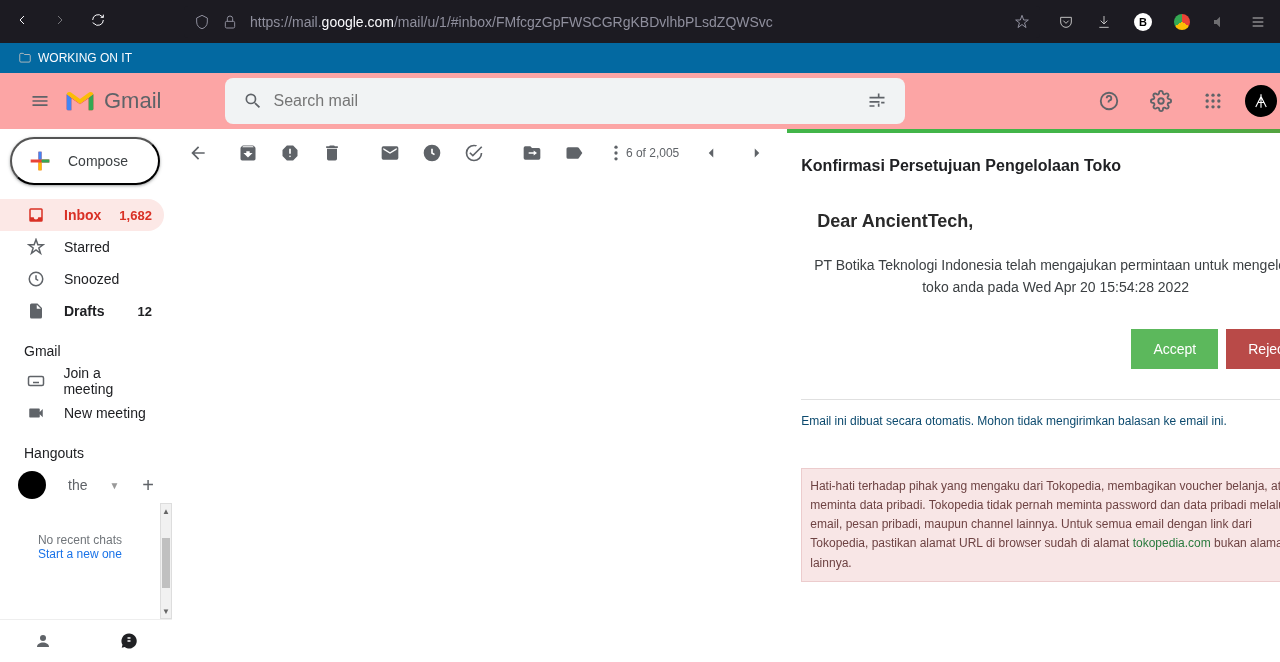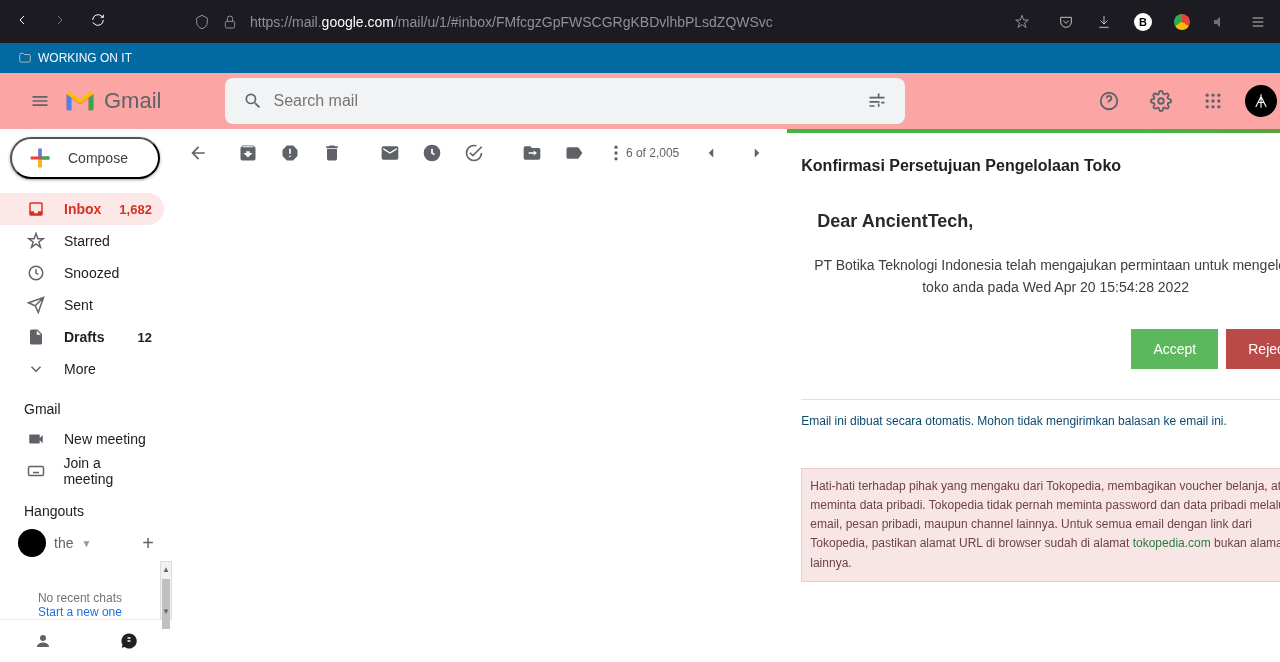--- a/index.html
+++ b/index.html
@@ -43,21 +43,21 @@
 .main-area { display: flex; height: calc(662px - 43px - 30px - 56px); }
 .sidebar { width: 238px; padding-top: 8px; display: flex; flex-direction: column; }
 .compose-btn { margin: 0 0 14px 10px; height: 48px; width: 150px; border-radius: 24px; background: #fff; box-shadow: 0 1px 2px rgba(60,64,67,.3), 0 1px 3px 1px rgba(60,64,67,.15); display: flex; align-items: center; gap: 14px; padding: 0 20px 0 14px; font-size: 14px; color: #3c4043; }
 .nav-list { list-style: none; }
 .nav-item { height: 32px; display: flex; align-items: center; padding: 0 12px 0 26px; font-size: 14px; color: #202124; border-radius: 0 16px 16px 0; margin-right: 8px; gap: 18px; }
 .nav-item.active { background: #fce8e6; color: #d93025; font-weight: 700; }
 .nav-item.bold { font-weight: 700; }
 .nav-item .nicon { width: 20px; height: 20px; display: flex; align-items: center; justify-content: center; }
 .nav-item .count { margin-left: auto; font-size: 13px; }
 .section-header { font-size: 14px; font-weight: 500; color: #202124; padding: 16px 0 6px 24px; }
-.hangouts-row { display: flex; align-items: center; padding: 4px 18px 4px 18px; gap: 8px; font-size: 14px; color: #5f6368; text-align: center; }
+.hangouts-row { display: flex; align-items: center; padding: 4px 18px 4px 18px; gap: 22px; font-size: 14px; color: #5f6368; text-align: center; }
 .hangouts-row .hav { width: 28px; height: 28px; border-radius: 50%; background: #000; }
 .hangouts-row .plus { margin-left: auto; font-size: 20px; color: #5f6368; }
 .chat-empty { text-align: center; font-size: 12px; color: #70757a; padding-top: 30px; }
 .chat-empty .start { color: #1a73e8; }
 .bottom-tabs { margin-top: auto; border-top: 1px solid #eee; display: flex; padding: 6px 0; }
 .bottom-tab { flex: 1; display: flex; justify-content: center; padding: 6px; }
 
 .content { flex: 1; display: flex; flex-direction: row; }
 .toolbar { height: 48px; display: flex; align-items: center; padding: 0 16px; }
 .toolbar .tgroup { display: flex; gap: 22px; align-items: center; }
@@ -256,64 +256,48 @@
       </li>
       <li class="nav-item">
         <span class="nicon">
             <svg width="18" height="18" viewBox="0 0 24 24" fill="none" stroke="#5f6368" stroke-width="2">
               <circle cx="12" cy="12" r="9"></circle>
               <path d="M12 7v5l3 2"></path>
             </svg>
           </span>
         <span>Snoozed</span>
       </li>
-      <li class="nav-item">
-        <span class="nicon">
-            <svg width="18" height="18" viewBox="0 0 24 24" fill="none" stroke="#5f6368" stroke-width="2">
-              <path d="M22 2L11 13M22 2l-7 20-4-9-9-4 20-7z"></path>
-            </svg>
-          </span>
-        <span>Sent</span>
-      </li>
       <li class="nav-item bold">
         <span class="nicon">
             <svg width="18" height="18" viewBox="0 0 24 24" fill="#5f6368">
               <path d="M14 2H6a2 2 0 0 0-2 2v16a2 2 0 0 0 2 2h12a2 2 0 0 0 2-2V8l-6-6zm-1 6V3.5L18.5 9H13z"></path>
             </svg>
           </span>
         <span>Drafts</span>
         <span class="count">12</span>
-      </li>
-      <li class="nav-item">
-        <span class="nicon">
-            <svg width="18" height="18" viewBox="0 0 24 24" fill="none" stroke="#5f6368" stroke-width="2">
-              <path d="M6 9l6 6 6-6"></path>
-            </svg>
-          </span>
-        <span>More</span>
       </li>
     </ul>
     <div class="section-header">Gmail</div>
     <ul class="nav-list">
       <li class="nav-item">
         <span class="nicon">
-            <svg width="18" height="18" viewBox="0 0 24 24" fill="#5f6368">
-              <path d="M17 10.5V7a1 1 0 0 0-1-1H4a1 1 0 0 0-1 1v10a1 1 0 0 0 1 1h12a1 1 0 0 0 1-1v-3.5l4 4v-11l-4 4z"></path>
-            </svg>
-          </span>
-        <span>New meeting</span>
-      </li>
-      <li class="nav-item">
-        <span class="nicon">
             <svg width="18" height="18" viewBox="0 0 24 24" fill="none" stroke="#5f6368" stroke-width="2">
               <rect x="2" y="6" width="20" height="12" rx="2"></rect>
               <path d="M6 10h.01M10 10h.01M14 10h.01M18 10h.01M8 14h8"></path>
             </svg>
           </span>
         <span>Join a meeting</span>
+      </li>
+      <li class="nav-item">
+        <span class="nicon">
+            <svg width="18" height="18" viewBox="0 0 24 24" fill="#5f6368">
+              <path d="M17 10.5V7a1 1 0 0 0-1-1H4a1 1 0 0 0-1 1v10a1 1 0 0 0 1 1h12a1 1 0 0 0 1-1v-3.5l4 4v-11l-4 4z"></path>
+            </svg>
+          </span>
+        <span>New meeting</span>
       </li>
     </ul>
     <div class="section-header">Hangouts</div>
     <div class="hangouts-row">
       <div class="hav"></div>
       <span>the</span>
       <span style="font-size:10px;color:#999">▼</span>
       <span class="plus">+</span>
     </div>
     <div style="display:flex;flex:1">

